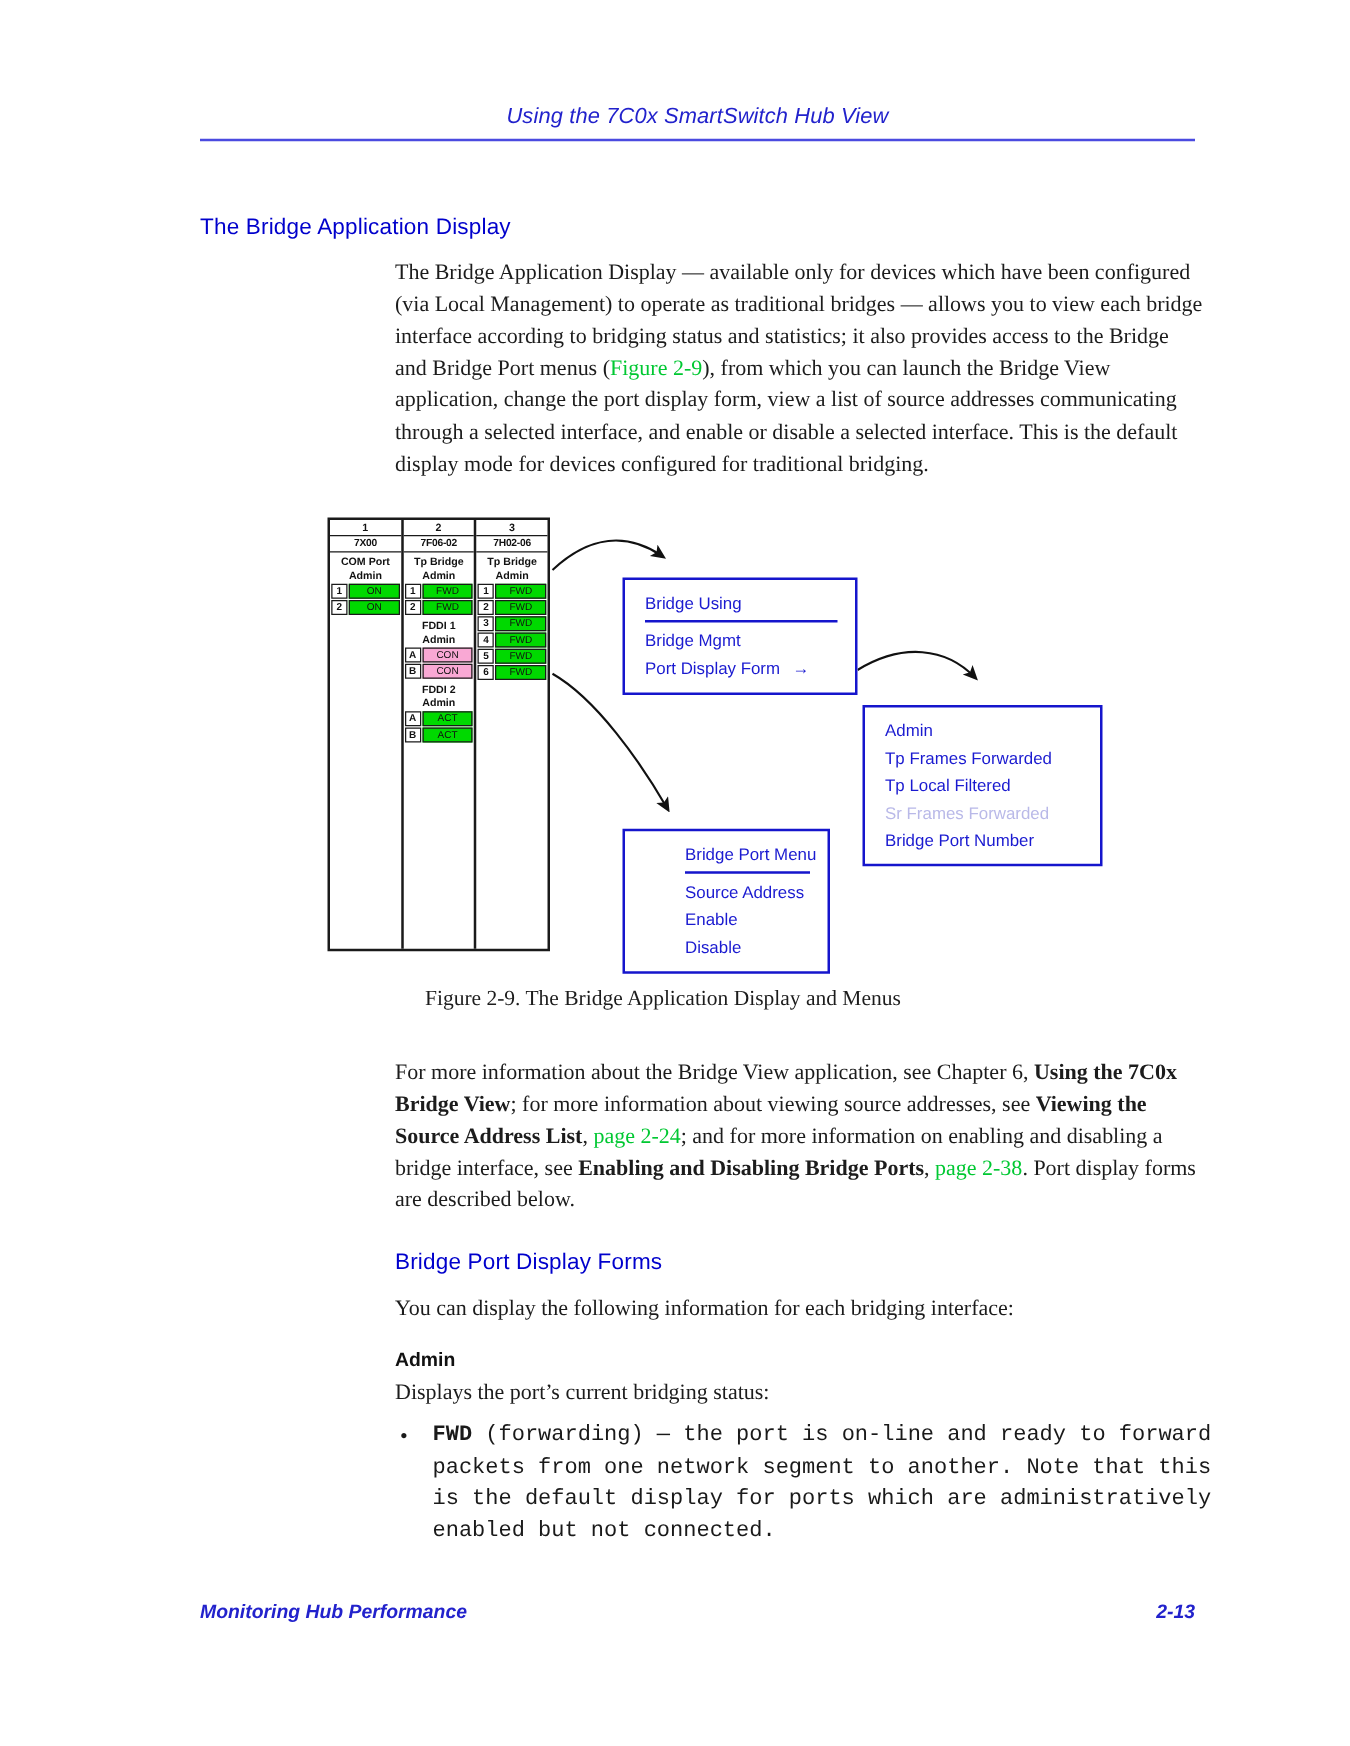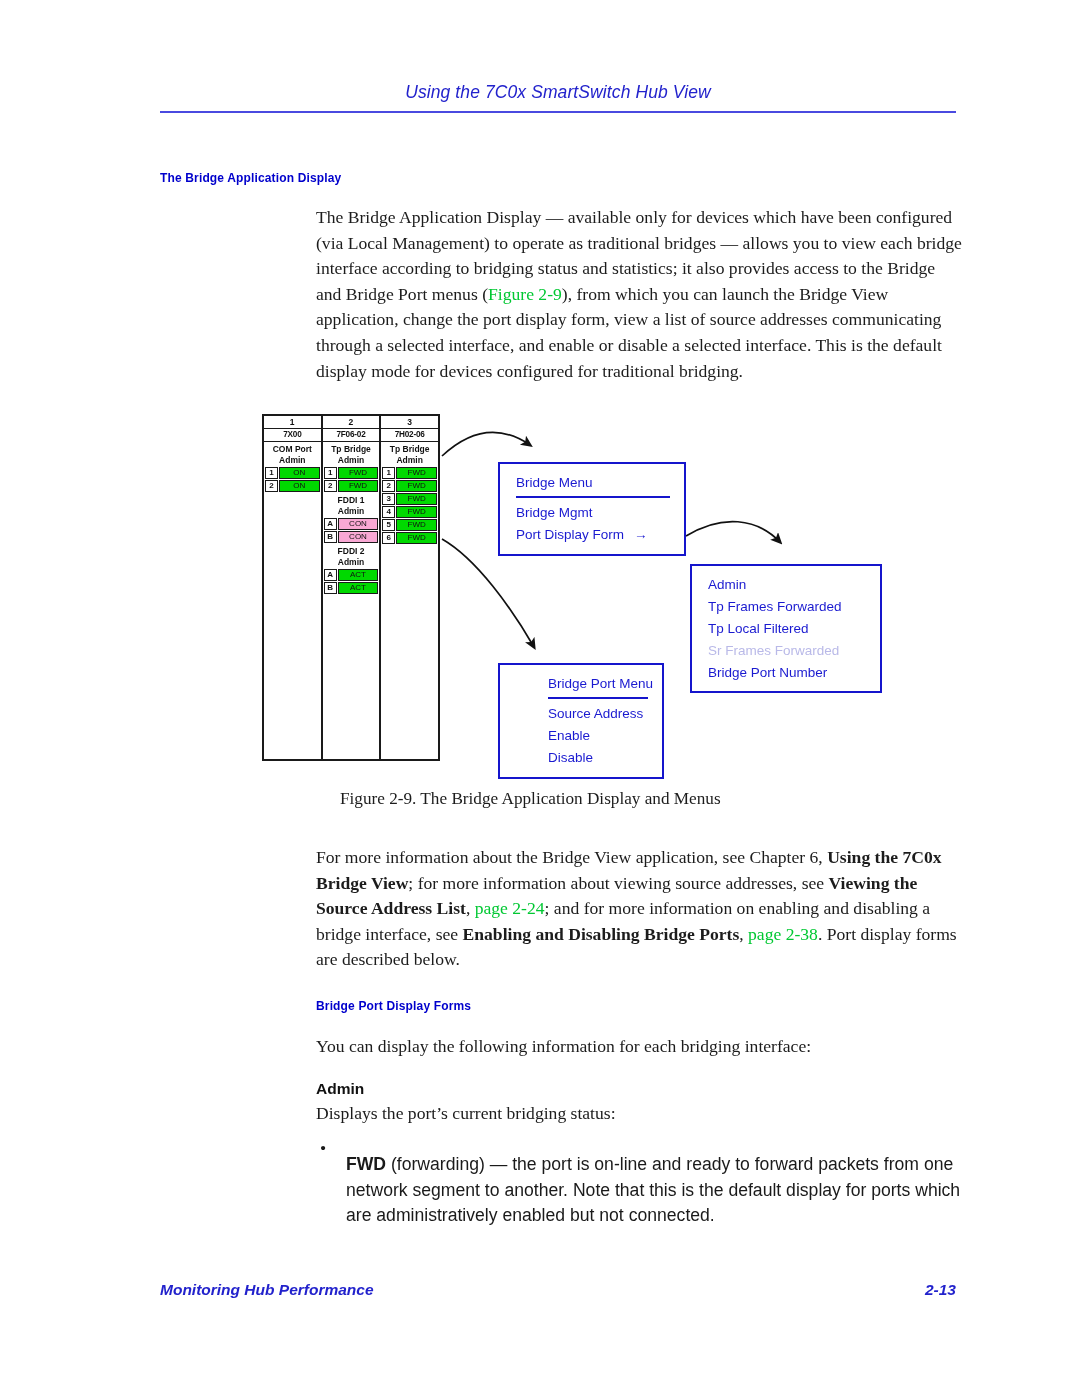--- a/index.html
+++ b/index.html
@@ -30,22 +30,22 @@
     margin-top:9px;
     height:2.5px;
     background:#4a4ae0;
     width:100%;
   }
 
   
   .h-blue {
     position:absolute;
     font-family:"Liberation Sans", sans-serif;
-    font-weight:bold;
-    font-size:12px;
+    font-weight:normal;
+    font-size:18px;
     color:#0000cc;
     letter-spacing:0.15px;
   }
   #heading-bridge-app { left:160px; top:171px; }
   #heading-port-forms { left:316px; top:999px; }
 
   .h-black {
     position:absolute;
     font-family:"Liberation Sans", sans-serif;
     font-weight:bold;
@@ -79,22 +79,22 @@
     display:flex;
   }
   .bullet-dot {
     width:30px; flex:0 0 30px;
     font-family:"Liberation Serif", serif;
     font-size:17.6px; line-height:25.6px;
     text-align:left; padding-left:4px;
   }
   .bullet-text {
     flex:1;
-    font-family:Liberation Sans, sans-serif;
-    font-size:17.6px; line-height:25.6px;margin-top:16px;
+    font-family:Liberation Mono, monospace;
+    font-size:17.6px; line-height:25.6px;
   }
 
   b.bold { font-weight:bold; }
   .lnk { color:#00c832; }
 
   
   .footer {
     position:absolute; left:160px; top:1281px; width:796px;
     display:flex; justify-content:space-between; align-items:baseline;
     font-family:"Liberation Sans", sans-serif;
@@ -319,21 +319,21 @@
       <marker id="ah" markerWidth="7" markerHeight="7" refX="5" refY="3.2" orient="auto">
         <path d="M0,0 L7,3.2 L0,6.4 L1.6,3.2 z" fill="#111111"></path>
       </marker>
     </defs>
     <path d="M180,42 C210,14 240,12 268,31" stroke="#111111" stroke-width="1.7" fill="none" marker-end="url(#ah)"></path>
     <path d="M424,122 C460,100 495,104 518,128" stroke="#111111" stroke-width="1.7" fill="none" marker-end="url(#ah)"></path>
     <path d="M180,125 C215,145 250,195 272,233" stroke="#111111" stroke-width="1.7" fill="none" marker-end="url(#ah)"></path>
   </svg>
 
   <div class="menubox" id="menu-bridge">
-    <div class="mi title">Bridge Menu</div>
+    <div class="mi title">Bridge Using</div>
     <div class="sep"></div>
     <div class="mi">Bridge Mgmt</div>
     <div class="mi">
       <span>Port Display Form</span><span class="arrow-r">→</span>
     </div>
   </div>
 
   <div class="menubox" id="menu-portdisp">
     <div class="mi">Admin</div>
     <div class="mi">Tp Frames Forwarded</div>

